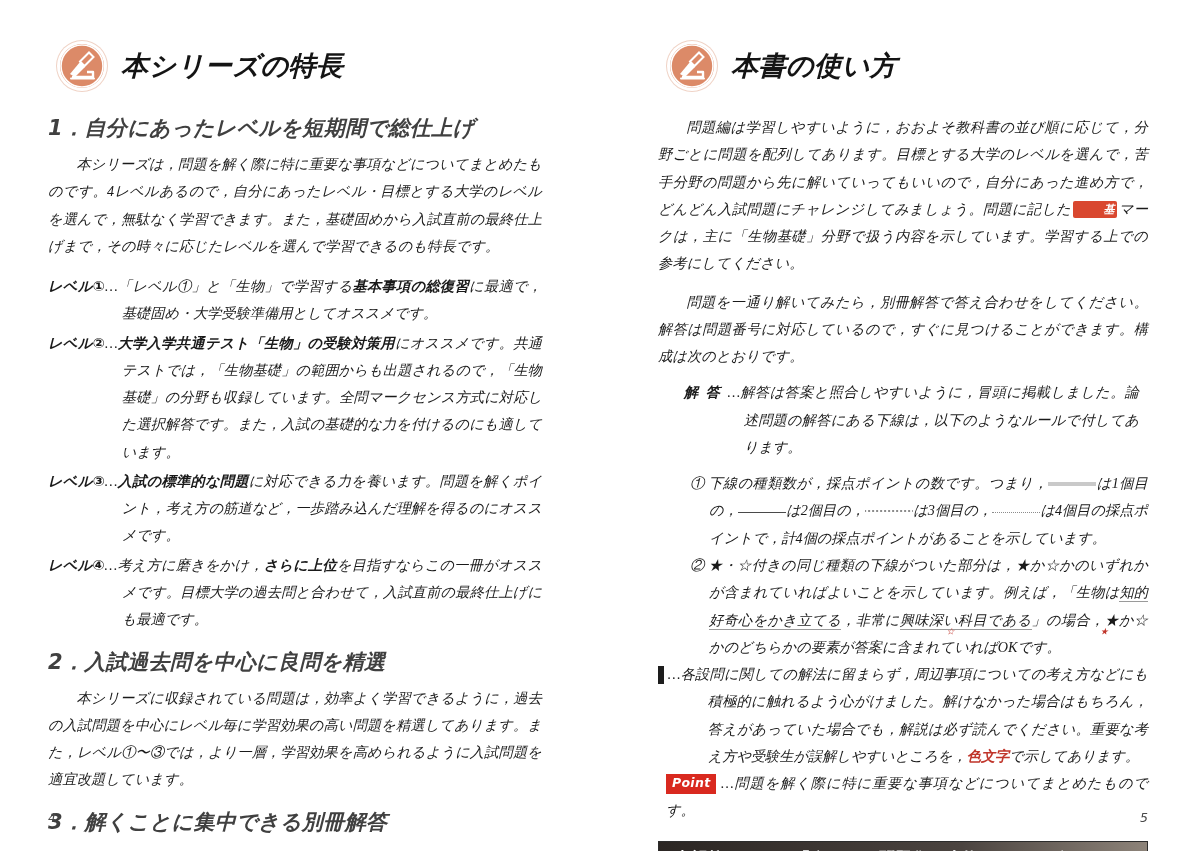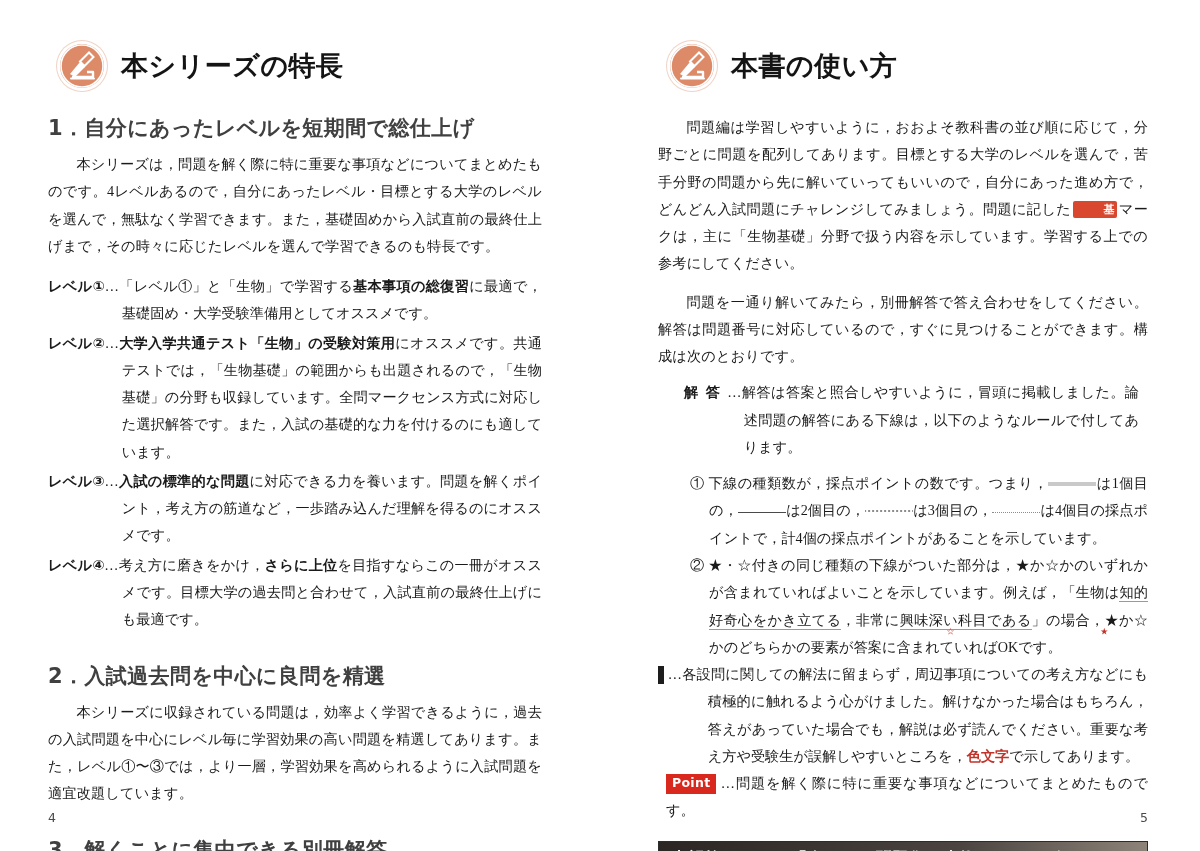--- a/index.html
+++ b/index.html
@@ -18,20 +18,21 @@
   .spread {
     display: flex;
     width: 1200px;
     height: 851px;
     box-sizing: border-box;
   }
   .page {
     position: relative;
     box-sizing: border-box;
     height: 851px;
+    font-style: italic;
   }
   .page-left  { width: 600px; padding: 44px 58px 0 48px; }
   .page-right { width: 600px; padding: 44px 52px 0 58px; }
 
   
   .sec-head {
     display: flex;
     align-items: center;
     gap: 17px;
     margin: 0 0 26px 12px;
@@ -56,21 +57,21 @@
 
   
   .subhead {
     font-family: "DejaVu Sans", "Liberation Sans", sans-serif;
     color: #404040;
     font-weight: 700;
     font-size: 21px;
     letter-spacing: 0.4px;
     margin: 0 0 9px 0;
   }
-  .gap-top { margin-top: 28px; }
+  .gap-top { margin-top: 14px; }
 
   
   p.body {
     font-size: 14.2px;
     line-height: 1.92;
     margin: 0 0 4px 0;
     text-align: justify;
     text-justify: inter-ideograph;
     letter-spacing: 0.15px;
   }

